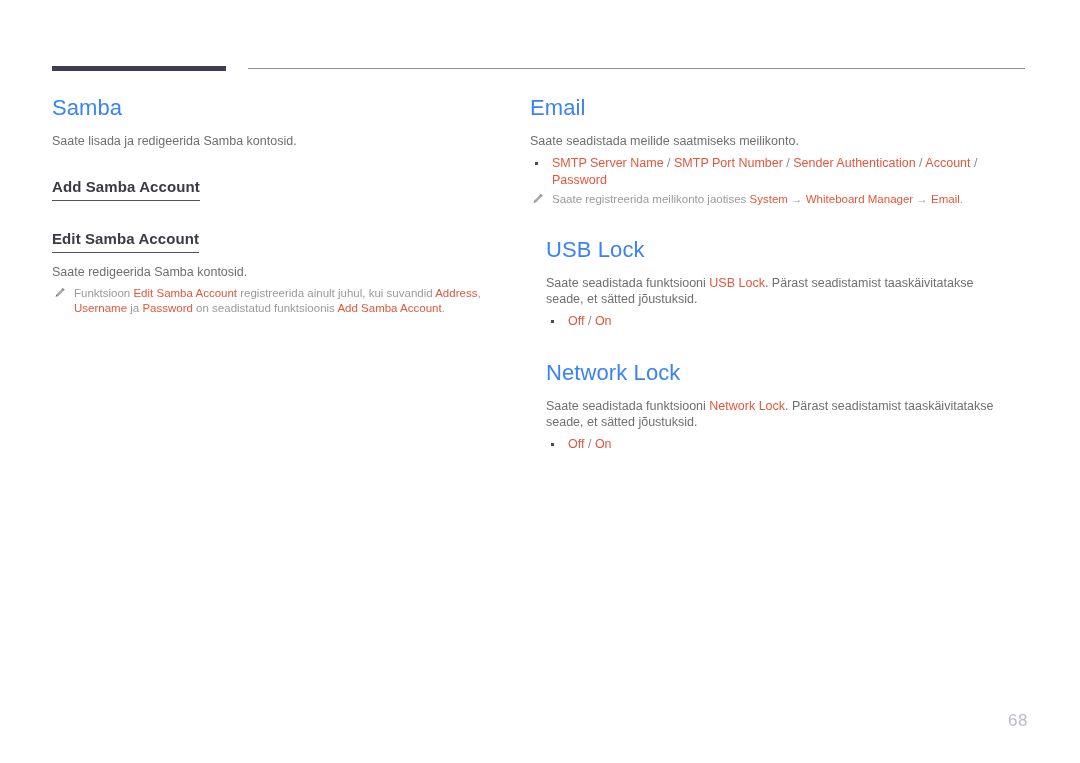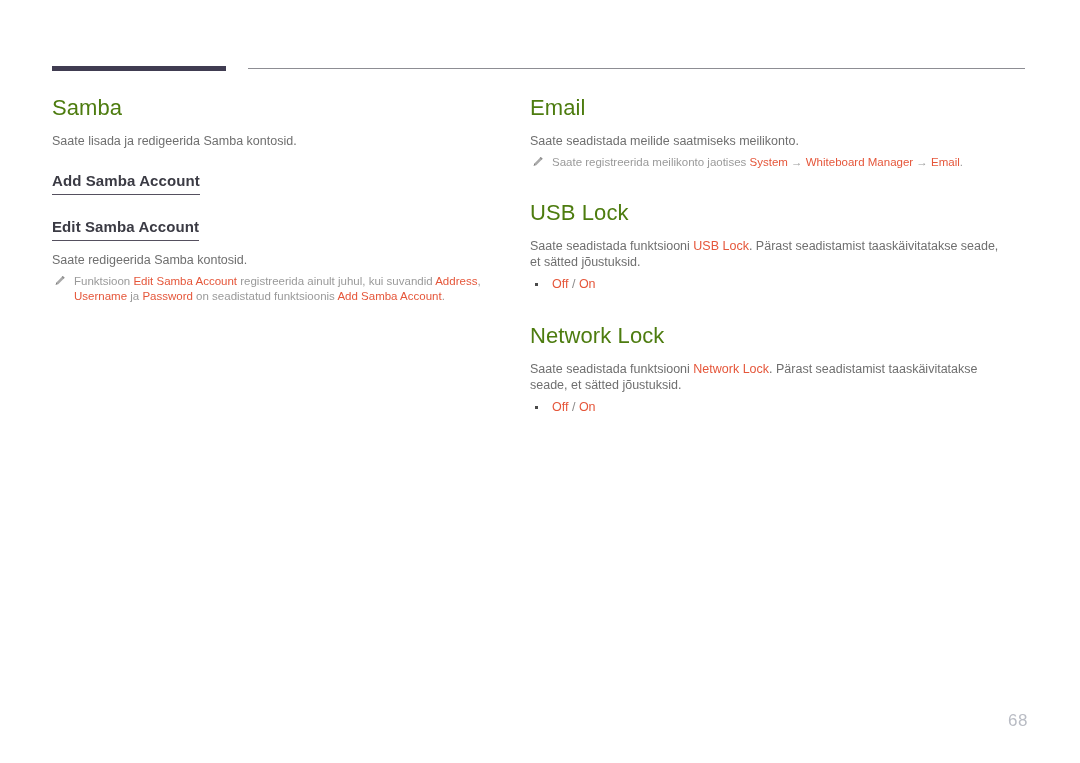--- a/index.html
+++ b/index.html
@@ -55,40 +55,41 @@
     top: 95px;
   }
   .col-left  { left: 52px;  width: 480px; }
   .col-right { left: 530px; width: 482px; }
 
   
   h1.section-title {
     font-size: 22px;
     line-height: 26px;
     font-weight: normal;
-    color: #4d7c0f;
+    color: #3b82f6;
     margin: 0 0 12px 0;
     letter-spacing: 0.1px;
   }
   .section + .section {
     margin-top: 30px;
+    margin-left: 16px;
   }
   h2.sub-title {
     font-size: 15px;
     line-height: 19px;
     font-weight: bold;
     color: #3b3b44;
     margin: 0;
     display: inline-block;
     padding-bottom: 4px;
     border-bottom: 1.5px solid #55505f;
     letter-spacing: 0.1px;
   }
   .sub-block {
-    margin-top: 22px;
+    margin-top: 28px;
   }
   .sub-block .body {
     margin-top: 11px;
   }
 
   
   p.body {
     font-size: 12.5px;
     line-height: 16px;
     color: #6f6f6f;
@@ -198,20 +199,26 @@
       </div>
 
     </div>
   </div>
 
   <div class="col col-right">
 
     <div class="section">
       <h1 class="section-title">Email</h1>
       <p class="body">Saate seadistada meilide saatmiseks meilikonto.</p>
+      <ul class="bullets">
+        <li>
+          <span class="dot"></span>
+          <span class="opt">SMTP Server Name</span><span class="sep"> / </span><span class="opt">SMTP Port Number</span><span class="sep"> / </span><span class="opt">Sender Authentication</span><span class="sep"> / </span><span class="opt">Account</span><span class="sep"> / </span><span class="opt">Password</span>
+        </li>
+      </ul>
       <div class="note">
         <span class="pencil">
           <svg viewBox="0 0 16 16" width="12" height="12" aria-hidden="true">
             <path d="M11.6 1.2 L14.2 3.8 L5.6 12.4 L2.2 13.4 L3.2 10.0 Z" fill="#a9a9a9"></path>
             <path d="M11.6 1.2 L14.2 3.8 L12.9 5.1 L10.3 2.5 Z" fill="#8e8e8e"></path>
             <path d="M2.2 13.4 L3.2 10.0 L4.3 11.1 Z" fill="#6f6f6f"></path>
           </svg>
         </span>
         <span>Saate registreerida meilikonto jaotises </span><span class="strong">System</span><span> → </span><span class="strong">Whiteboard Manager</span><span> → </span><span class="strong">Email</span><span>.</span>
       </div>

